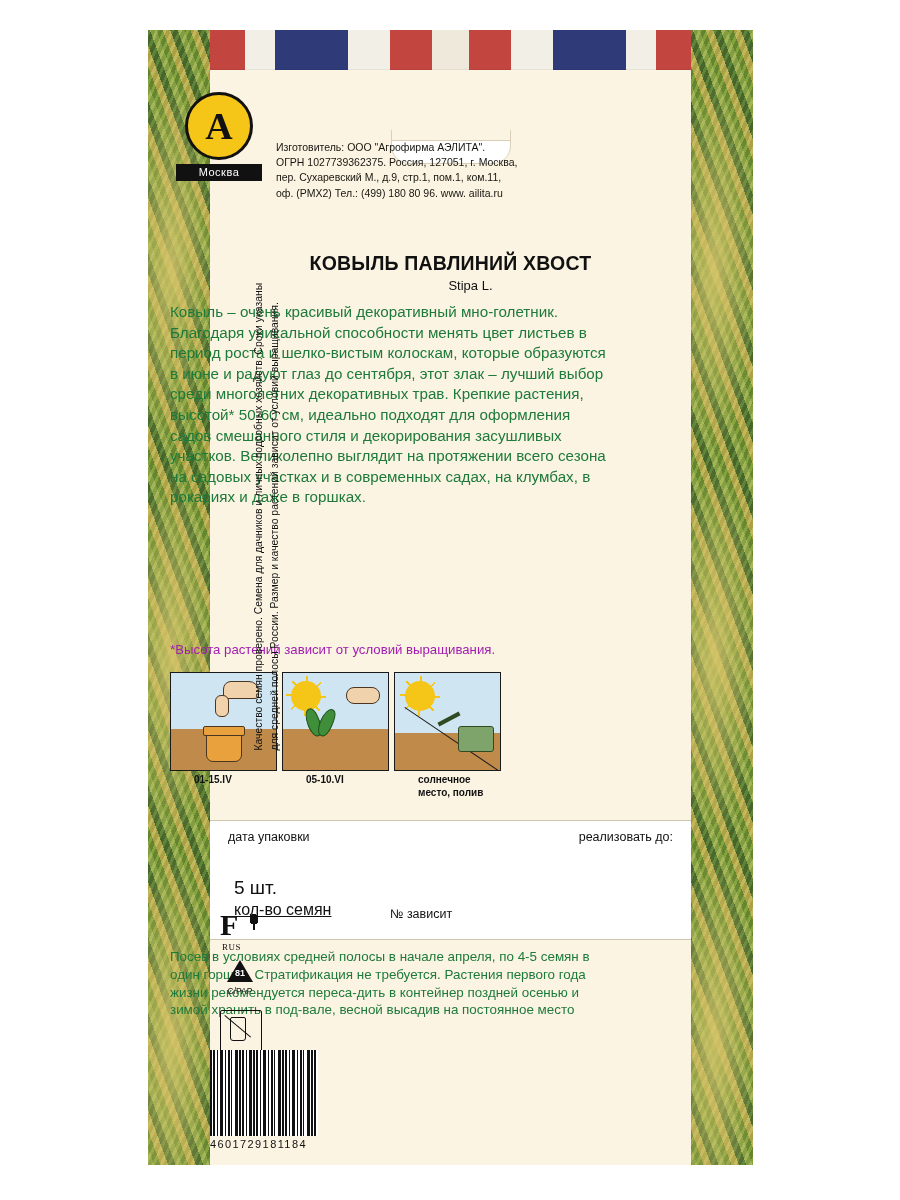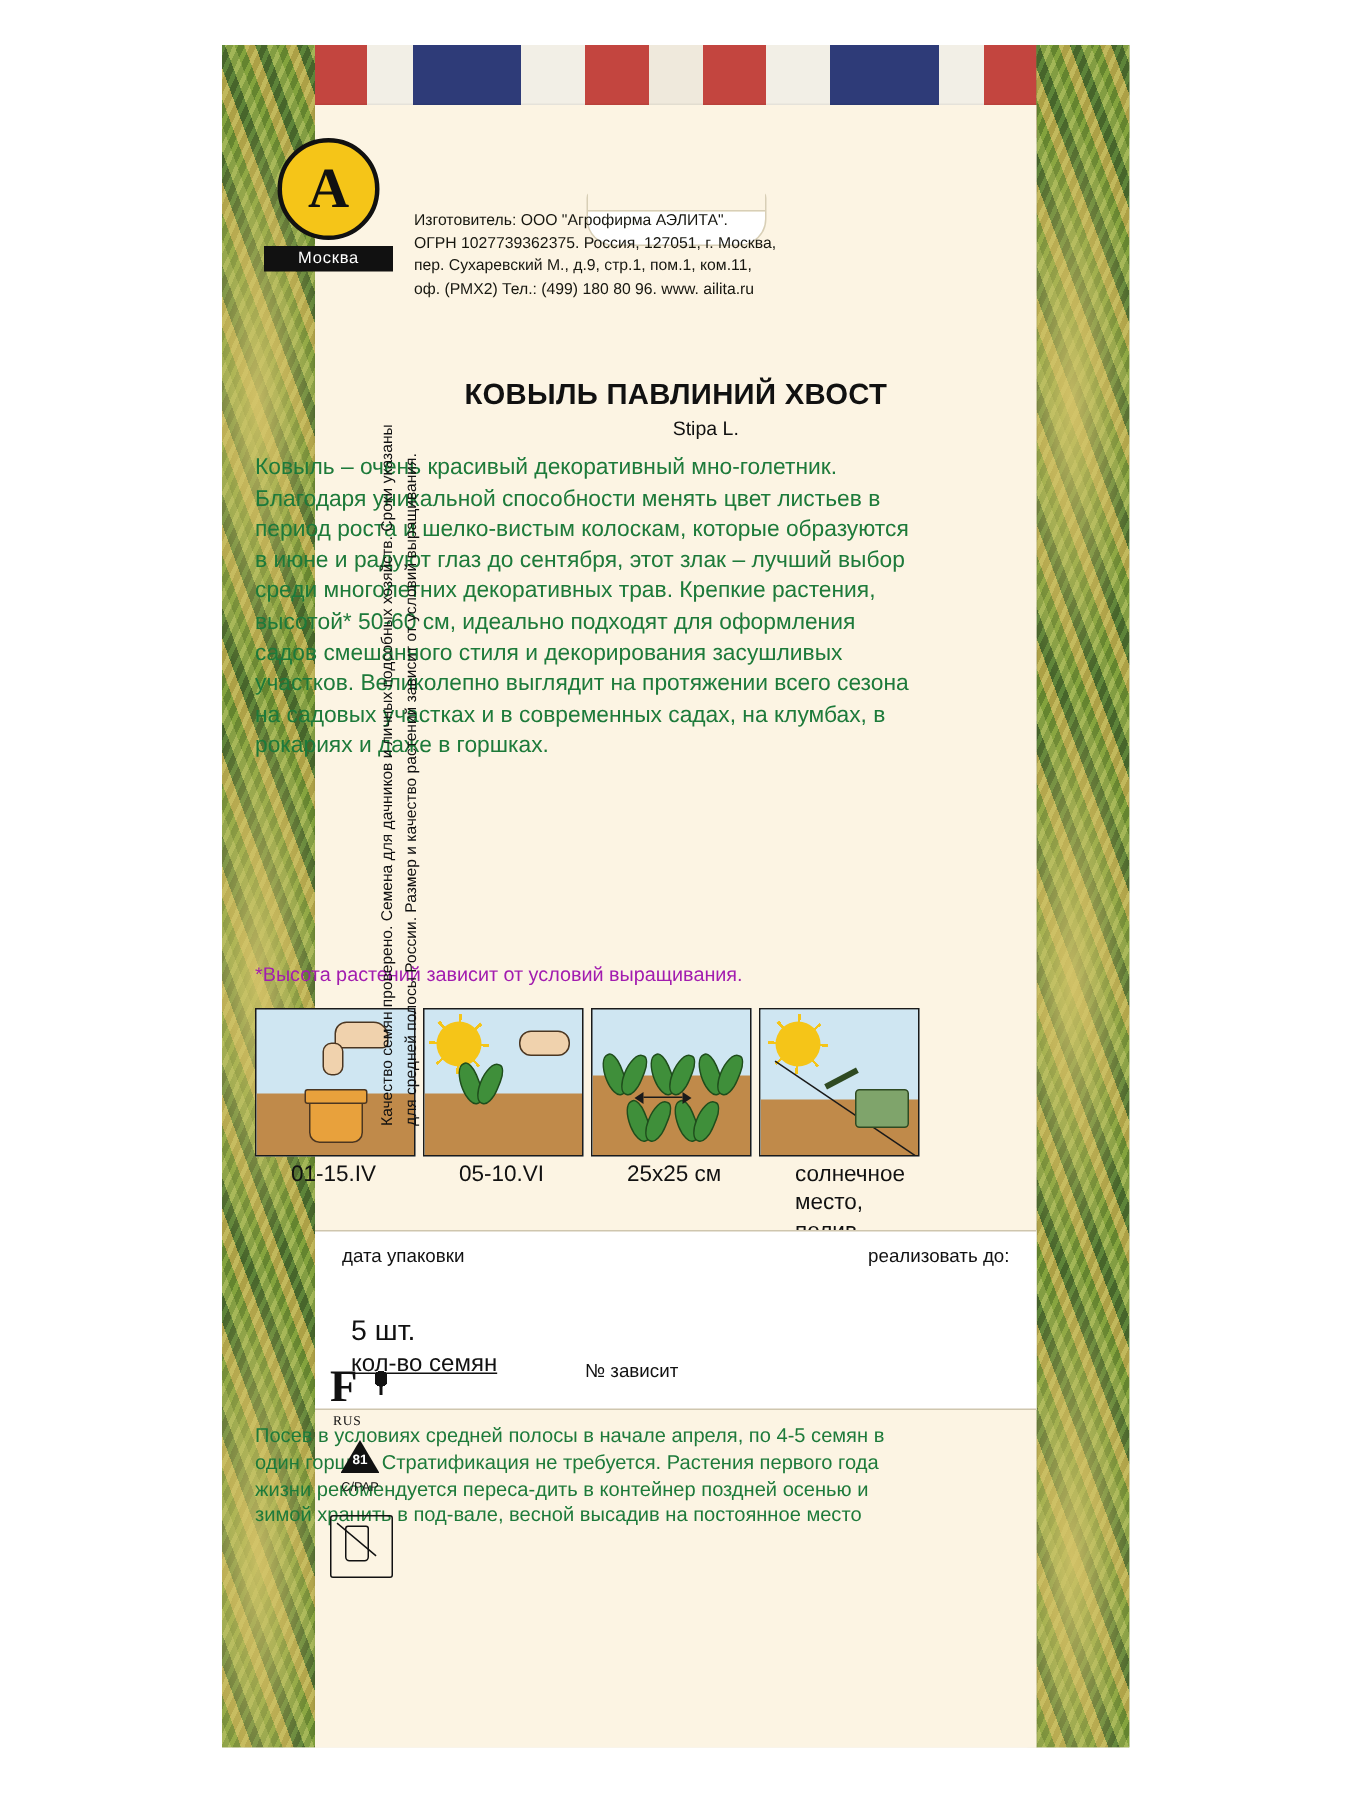--- a/index.html
+++ b/index.html
@@ -311,22 +311,22 @@
   .diag-line {
     position: absolute;
     left: -6px; top: 0;
     width: 150%; height: 0;
     border-top: 1.5px solid #1a1a1a;
     transform: rotate(34deg);
     transform-origin: left top;
   }
   .picto .cap {
     margin-top: 3px;
-    font-size: 15px;
-    font-weight: normal;
+    font-size: 10px;
+    font-weight: bold;
     color: #111;
     line-height: 1.25;
     padding-left: 24px;
   }
 
   
   .white-panel {
     position: absolute;
     left: 62px;
     top: 790px;
@@ -585,47 +585,20 @@
           <div class="sun" style="left:10px; top:10px;"></div>
           <div class="hand" style="right:8px; top:14px; width:32px; height:15px; border-radius:8px;"></div>
           <div class="leafpair" style="left:26px; bottom:34%;">
               <i></i>
               <i></i>
             </div>
         </div>
         <div class="cap">05-10.VI</div>
       </div>
 
-      <div class="picto">
-        <div class="frame">
-          <div class="ground" style="height:55%"></div>
-          <div class="leafpair" style="left:10px; bottom:40%;">
-              <i></i>
-              <i></i>
-            </div>
-          <div class="leafpair" style="left:42px; bottom:40%;">
-              <i></i>
-              <i></i>
-            </div>
-          <div class="leafpair" style="left:74px; bottom:40%;">
-              <i></i>
-              <i></i>
-            </div>
-          <div class="leafpair" style="left:26px; bottom:8%;">
-              <i></i>
-              <i></i>
-            </div>
-          <div class="leafpair" style="left:58px; bottom:8%;">
-              <i></i>
-              <i></i>
-            </div>
-          <div class="arrow-h" style="left:34px; top:58px; width:26px;"></div>
-        </div>
-        <div class="cap">25x25 см</div>
-      </div>
 
       <div class="picto">
         <div class="frame">
           <div class="sky-plain" style="background:#cfe6f2"></div>
           <div class="ground" style="height:38%"></div>
           <div class="sun" style="left:12px; top:10px;"></div>
           <div class="diag-line" style="left:10px; top:34px;"></div>
           <div class="watercan"></div>
         </div>
         <div class="cap">солнечное место, полив</div>
@@ -657,15 +630,19 @@
       </div>
       <div class="mark tri">
         <div class="tri-shape">
             <span class="code">81</span>
           </div>
         <div class="tri-inner">C/PAP</div>
       </div>
       <div class="mark bin"></div>
     </div>
 
+    <div class="barcode-block">
+      <div class="barcode"></div>
+      <div class="barcode-num">4601729181184</div>
+    </div>
 
   </div>
 </div>
 
 </body></html>

